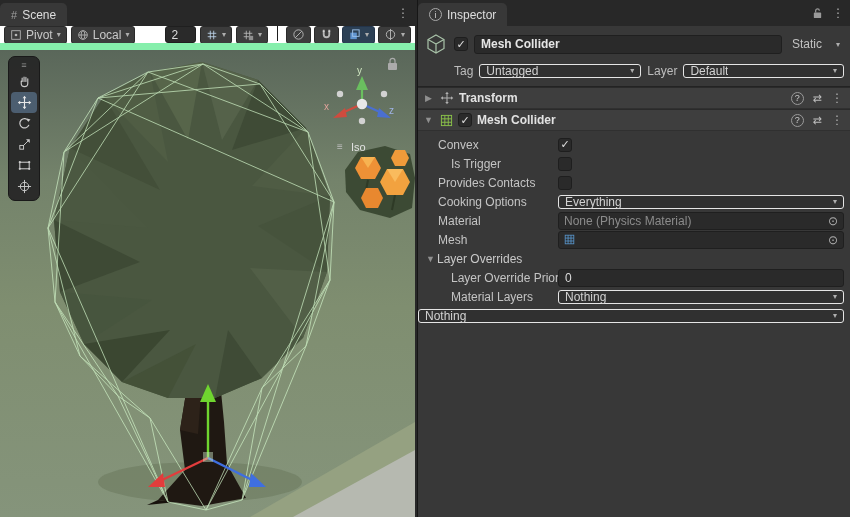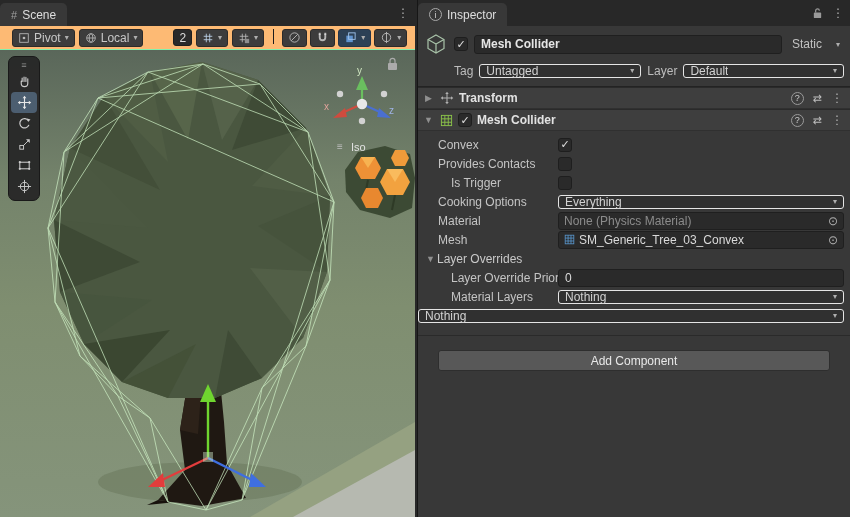--- a/index.html
+++ b/index.html
@@ -20,22 +20,22 @@
   .tabbar { height:26px; background:#282828; display:flex; align-items:flex-end; position:relative; }
   .tab { height:23px; display:flex; align-items:center; gap:5px; padding:0 11px; background:#383838;
          border-radius:5px 5px 0 0; color:#dedede; margin-left:0; white-space:nowrap; }
   .tab-icon { color:#9f9f9f; font-size:11px; }
   .info-icon { width:13px; height:13px; border-radius:50%; border:1px solid #a8a8a8; font-size:9px;
                display:flex; align-items:center; justify-content:center; color:#cfcfcf; }
   .tabbar-right { position:absolute; right:6px; top:0; height:26px; display:flex; align-items:center; gap:9px; color:#b2b2b2; }
   .kebab { font-size:12px; color:#b2b2b2; cursor:default; }
 
   
-  .scene-toolbar { height:24px; background:#fdba74; border-bottom:1px solid #86efac;
-                   display:flex; align-items:center; gap:4px; padding:0 12px; overflow:hidden; }
+  .scene-toolbar { height:24px; background:#ffffff; border-bottom:7px solid #86efac;
+                   display:flex; align-items:center; gap:4px; padding:0 4px; overflow:hidden; }
   .tb-btn { height:18px; background:#3c3c3c; border:1px solid #2a2a2a; border-radius:3px;
             display:flex; align-items:center; gap:4px; padding:0 5px; color:#c8c8c8; white-space:nowrap; }
   .tb-btn.active-blue { background:#2c4055; border-color:#23344a; }
   .arrow { font-size:8px; color:#aeaeae; }
   .tb-field { background:#2a2a2a; border:1px solid #1f1f1f; border-radius:3px; height:17px; width:36px;
               display:flex; align-items:center; padding:0 5px; color:#dcdcdc; margin-left:26px; }
   .tb-sep { width:1px; height:15px; background:#1d1d1d; margin:0 5px; }
   .tb-right { margin-left:auto; display:flex; gap:3px; }
 
   
@@ -424,28 +424,28 @@
 
     <div class="prows">
       <div class="prow">
         <div class="plabel">Convex</div>
         <div class="pvalue">
             <span class="cb on">
               <span class="mark">✓</span>
             </span>
           </div>
       </div>
+      <div class="prow indent">
+        <div class="plabel">Is Trigger</div>
+        <div class="pvalue">
+            <span class="cb"></span>
+          </div>
+      </div>
       <div class="prow">
         <div class="plabel">Provides Contacts</div>
-        <div class="pvalue">
-            <span class="cb"></span>
-          </div>
-      </div>
-      <div class="prow indent">
-        <div class="plabel">Is Trigger</div>
         <div class="pvalue">
             <span class="cb"></span>
           </div>
       </div>
       <div class="prow">
         <div class="plabel">Cooking Options</div>
         <div class="pvalue">
           <div class="dropdown" style="flex:1">
             <span class="dd-text">Everything</span>
             <span class="arrow">▾</span>
@@ -464,21 +464,20 @@
       <div class="prow">
         <div class="plabel">Mesh</div>
         <div class="pvalue">
           <div class="obj">
             <span>
               <svg width="11" height="11" viewBox="0 0 14 14">
                   <rect x="1.5" y="1.5" width="11" height="11" fill="none" stroke="#5b9bd5"></rect>
                   <path d="M1.5 5.2h11M1.5 8.9h11M5.2 1.5v11M8.9 1.5v11" stroke="#5b9bd5" fill="none"></path>
                 </svg>
             </span>
-            <span class="obj-text">SM_Generic_Tree_03_Convex</span>
             <span class="picker">⊙</span>
           </div>
         </div>
       </div>
       <div class="foldout-row">
         <span class="tri">▼</span>
         <span>Layer Overrides</span>
       </div>
       <div class="prow indent">
         <div class="plabel">Layer Override Priority</div>
@@ -498,17 +497,14 @@
       <div class="prow indent">
         <div class="pvalue">
           <div class="dropdown" style="flex:1">
             <span class="dd-text">Nothing</span>
             <span class="arrow">▾</span>
           </div>
         </div>
       </div>
     </div>
 
-    <div class="addc-wrap">
-      <button class="add-component">Add Component</button>
-    </div>
   </div>
 </div>
 
 </body></html>

